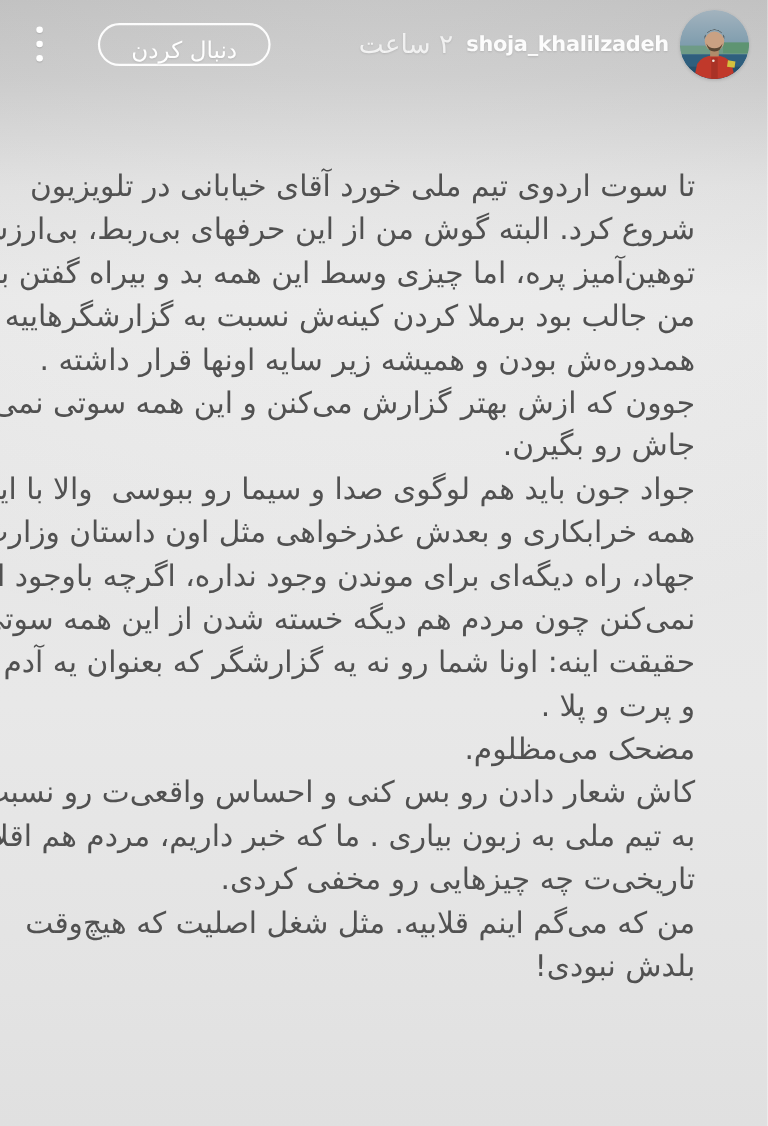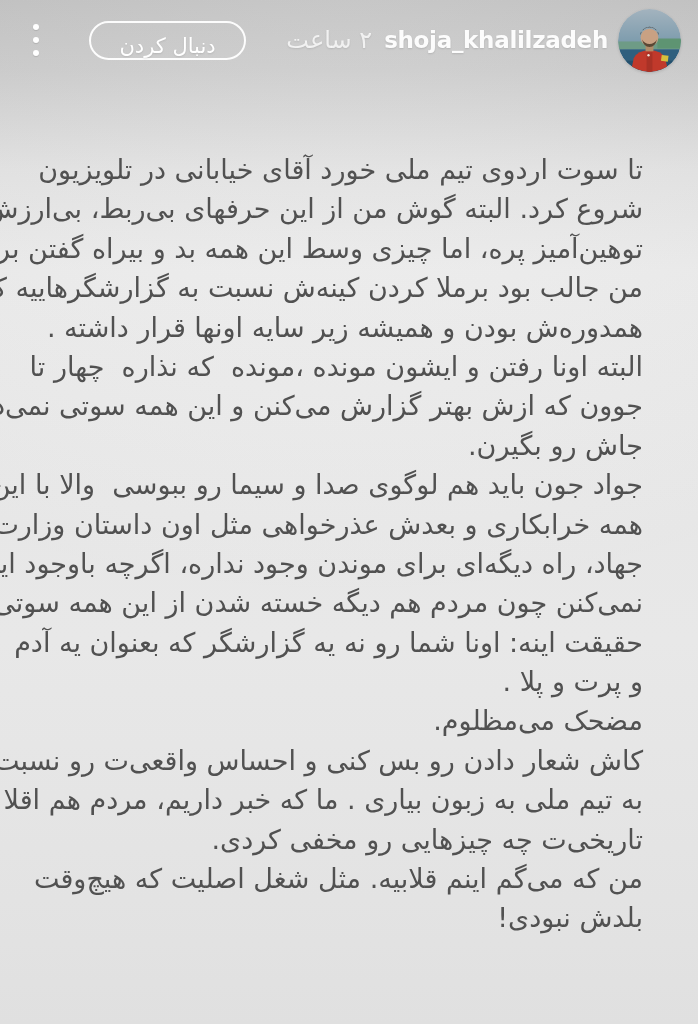--- a/index.html
+++ b/index.html
@@ -34,21 +34,21 @@
     border-radius: 50%;
     overflow: hidden;
     flex: 0 0 auto;
     margin-left: 10px;
     box-shadow: 0 1px 3px rgba(0,0,0,0.15);
   }
   .avatar svg { display: block; width: 100%; height: 100%; }
   .username {
     color: #fcfcfc;
     font-weight: bold;
-    font-size: 23px;
+    font-size: 19px;
     letter-spacing: -0.3px;
     margin-left: 12px;
     text-shadow: 0 1px 2px rgba(0,0,0,0.12);
     direction: ltr;
     white-space: nowrap;
   }
   .timestamp {
     color: rgba(255,255,255,0.78);
     font-size: 24px;
     white-space: pre;
@@ -84,21 +84,21 @@
   }
   .kebab-menu .dot {
     width: 6px; height: 6px;
     border-radius: 50%;
     background: #ffffff;
     box-shadow: 0 1px 1px rgba(0,0,0,0.12);
   }
   .story-text {
     position: absolute;
     top: 150px;
-    right: 55px;
+    right: 66px;
     left: 60px;
     direction: rtl;
     text-align: right;
     color: #515151;
     font-size: 27px;
     line-height: 39.4px;
   }
   .story-line {
     white-space: pre;
     height: 39.4px;
@@ -156,21 +156,20 @@
     </div>
 
   </header>
 
   <main class="story-text">
       <div class="story-line">تا سوت اردوی تیم ملی خورد آقای خیابانی در تلویزیون</div>
       <div class="story-line">شروع کرد. البته گوش من از این حرفهای بی‌ربط، بی‌ارزش و</div>
       <div class="story-line">توهین‌آمیز پره، اما چیزی وسط این همه بد و بیراه گفتن برای</div>
       <div class="story-line">من جالب بود برملا کردن کینه‌ش نسبت به گزارشگرهاییه که</div>
       <div class="story-line">همدوره‌ش بودن و همیشه زیر سایه اونها قرار داشته .</div>
-      <div class="story-line">البته اونا رفتن و ایشون مونده ،مونده  که نذاره  چهار تا</div>
       <div class="story-line">جوون که ازش بهتر گزارش می‌کنن و این همه سوتی نمی‌دن</div>
       <div class="story-line">جاش رو بگیرن.</div>
       <div class="story-line">جواد جون باید هم لوگوی صدا و سیما رو ببوسی  والا با این</div>
       <div class="story-line">همه خرابکاری و بعدش عذرخواهی مثل اون داستان وزارت</div>
       <div class="story-line">جهاد، راه دیگه‌ای برای موندن وجود نداره، اگرچه باوجود این</div>
       <div class="story-line">نمی‌کنن چون مردم هم دیگه خسته شدن از این همه سوتی</div>
       <div class="story-line">حقیقت اینه: اونا شما رو نه یه گزارشگر که بعنوان یه آدم</div>
       <div class="story-line">و پرت و پلا .</div>
       <div class="story-line">مضحک می‌مظلوم.</div>
       <div class="story-line">کاش شعار دادن رو بس کنی و احساس واقعی‌ت رو نسبت</div>

